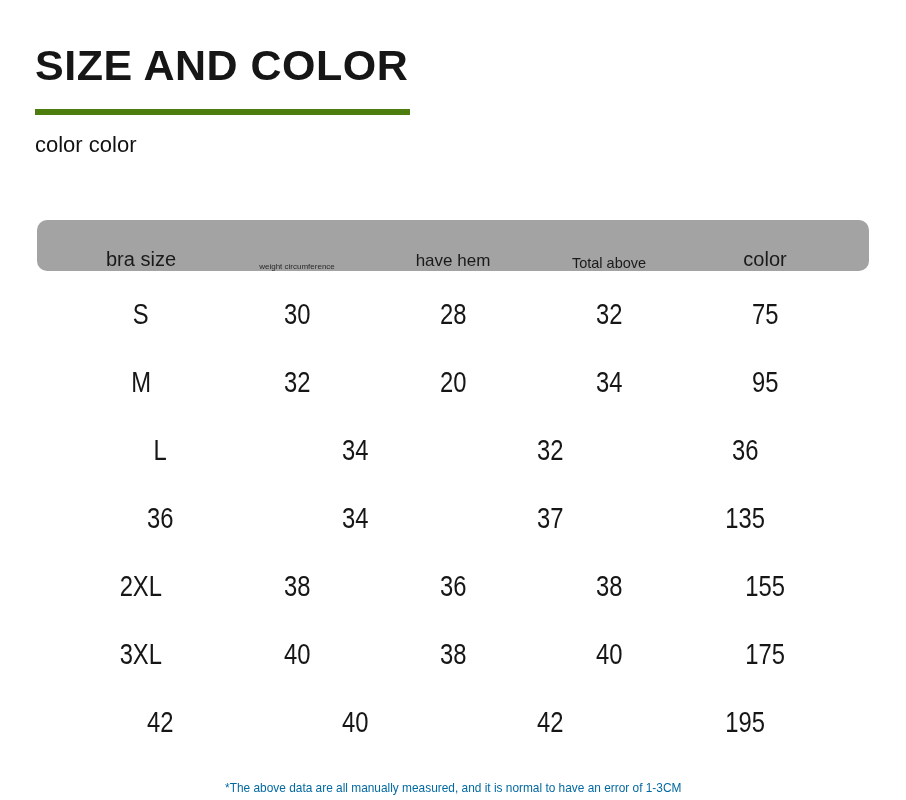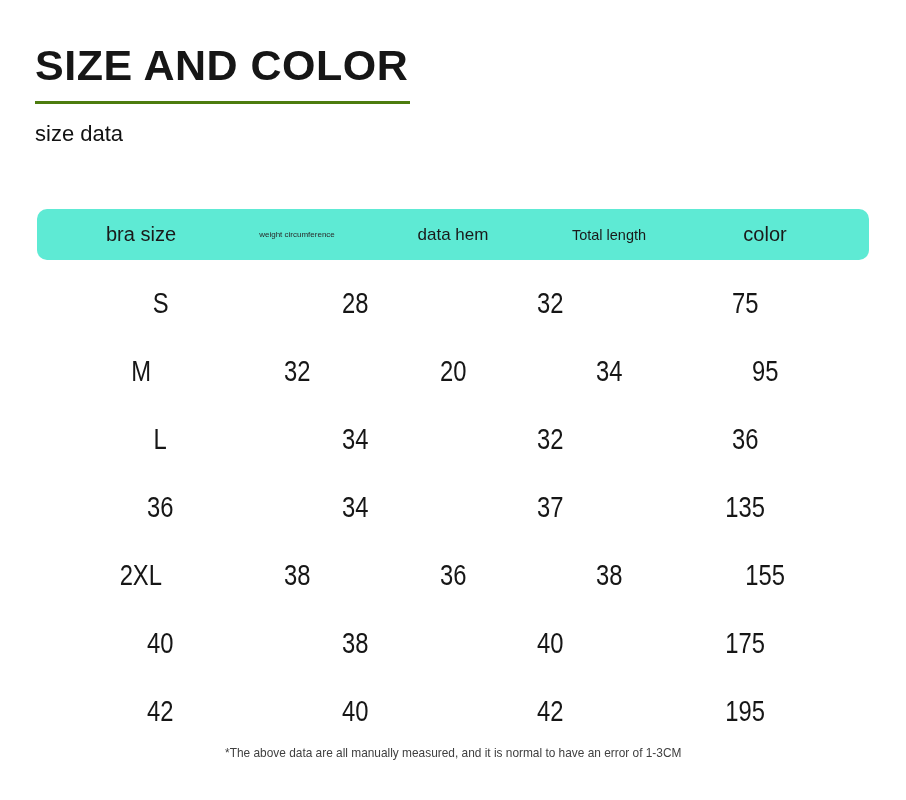--- a/index.html
+++ b/index.html
@@ -12,37 +12,37 @@
   }
   .title {
     display: block;
     width: fit-content;
     margin: 42px 0 0 35px;
     font-size: 43px;
     font-weight: 800;
     letter-spacing: 0.5px;
     line-height: 1.08;
     color: #161616;
-    border-bottom: 3px solid #4d7c0f;
-    padding-bottom: 13px;
+    border-bottom: 6px solid #4d7c0f;
+    padding-bottom: 21px;
     padding-right: 2px;
   }
   .subtitle {
     margin: 17px 0 0 35px;
     font-size: 22px;
     font-weight: 400;
     color: #121212;
   }
   .size-table { margin: 62px 37px 0; }
   .header-band {
-    background: #5eead4;
+    background: #a3a3a3;
     border-radius: 10px;
     height: 51px;
     display: flex;
-    align-items: center;
+    align-items: flex-end;
     padding: 0 26px;
   }
   .cell { flex: 1 1 0; text-align: center; }
   .hc0 { font-size: 20px; }
   .hc1 { font-size: 8px; color: #2a2a2a; }
   .hc2 { font-size: 17px; }
   .hc3 { font-size: 14.5px; }
   .hc4 { font-size: 20px; }
   .rows { margin-top: 9px; }
   .t-row {
@@ -50,44 +50,46 @@
     align-items: center;
     height: 68px;
     padding: 0 26px;
   }
   .datum {
     font-size: 29px;
     color: #161616;
   }
   .cond { display: inline-block; transform: scaleX(0.82); transform-origin: center; }
   .footnote {
+    margin-top: 24px;
     text-align: center;
     font-size: 13.5px;
-    color: #404040;
+    color: #0369a1;
   }
   .cond-note { display: inline-block; transform: scaleX(0.88); transform-origin: center; }
 </style>
 </head>
 <body>
 
 <h1 class="title">SIZE AND COLOR</h1>
-<div class="subtitle">size data</div>
+<div class="subtitle">color color</div>
 
 <div class="size-table">
   <div class="header-band">
     <div class="cell hc0">bra size</div>
     <div class="cell hc1">weight circumference</div>
-    <div class="cell hc2">data hem</div>
-    <div class="cell hc3">Total length</div>
+    <div class="cell hc2">have hem</div>
+    <div class="cell hc3">Total above</div>
     <div class="cell hc4">color</div>
   </div>
 
   <div class="rows">
     <div class="t-row">
       <div class="cell datum"><span class="cond">S</span></div>
+      <div class="cell datum"><span class="cond">30</span></div>
       <div class="cell datum"><span class="cond">28</span></div>
       <div class="cell datum"><span class="cond">32</span></div>
       <div class="cell datum"><span class="cond">75</span></div>
     </div>
     <div class="t-row">
       <div class="cell datum"><span class="cond">M</span></div>
       <div class="cell datum"><span class="cond">32</span></div>
       <div class="cell datum"><span class="cond">20</span></div>
       <div class="cell datum"><span class="cond">34</span></div>
       <div class="cell datum"><span class="cond">95</span></div>
@@ -105,20 +107,21 @@
       <div class="cell datum"><span class="cond">135</span></div>
     </div>
     <div class="t-row">
       <div class="cell datum"><span class="cond">2XL</span></div>
       <div class="cell datum"><span class="cond">38</span></div>
       <div class="cell datum"><span class="cond">36</span></div>
       <div class="cell datum"><span class="cond">38</span></div>
       <div class="cell datum"><span class="cond">155</span></div>
     </div>
     <div class="t-row">
+      <div class="cell datum"><span class="cond">3XL</span></div>
       <div class="cell datum"><span class="cond">40</span></div>
       <div class="cell datum"><span class="cond">38</span></div>
       <div class="cell datum"><span class="cond">40</span></div>
       <div class="cell datum"><span class="cond">175</span></div>
     </div>
     <div class="t-row">
       <div class="cell datum"><span class="cond">42</span></div>
       <div class="cell datum"><span class="cond">40</span></div>
       <div class="cell datum"><span class="cond">42</span></div>
       <div class="cell datum"><span class="cond">195</span></div>

